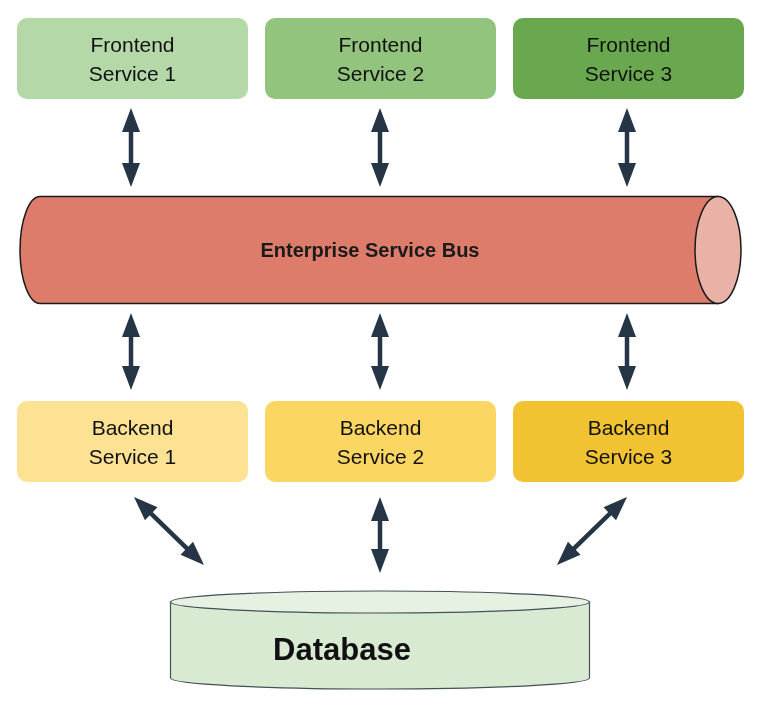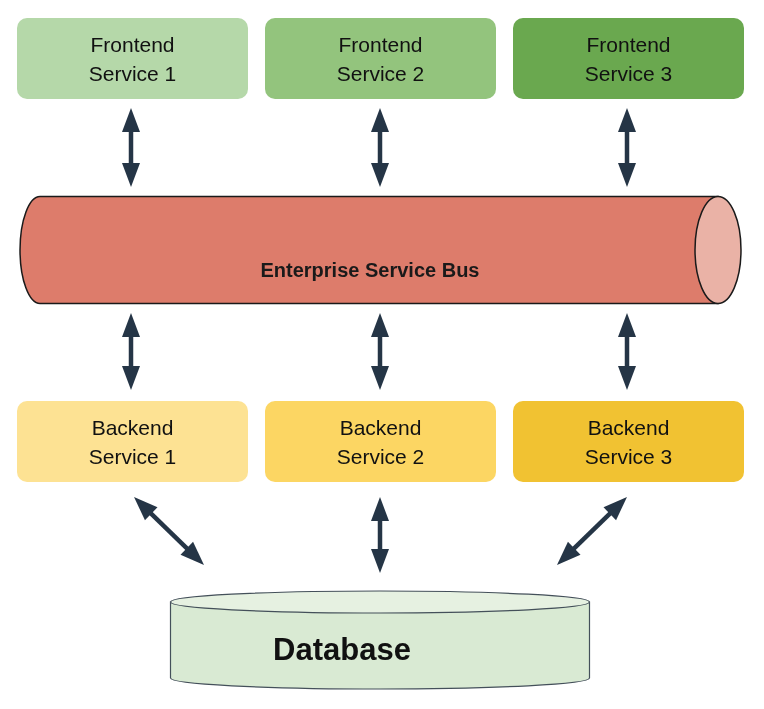--- a/index.html
+++ b/index.html
@@ -5,21 +5,21 @@
   html, body { margin: 0; padding: 0; background: #ffffff; }
   body { width: 764px; height: 709px; position: relative; overflow: hidden;
          font-family: "Liberation Sans", "DejaVu Sans", sans-serif; }
   .box { position: absolute; border-radius: 10px; display: flex; flex-direction: column;
          align-items: center; justify-content: center; text-align: center;
          font-weight: normal; font-size: 21px; line-height: 29px; color: #111111; }
   .box span { display: block; }
   svg { position: absolute; left: 0; top: 0; }
   .bus-label { position: absolute; left: 20px; width: 700px; top: 196px; height: 108px;
                display: flex; align-items: center; justify-content: center;
-               font-weight: bold; font-size: 20px; color: #1a1a1a; margin-top: 20px; }
+               font-weight: bold; font-size: 20px; color: #1a1a1a; }
   .db-label { position: absolute; left: 170px; width: 344px; top: 615px; height: 70px;
               display: flex; align-items: center; justify-content: center;
               font-weight: bold; font-size: 31px; color: #111111; }
 </style>
 </head>
 <body>
 
 <svg width="764" height="709">
 
   <g>

